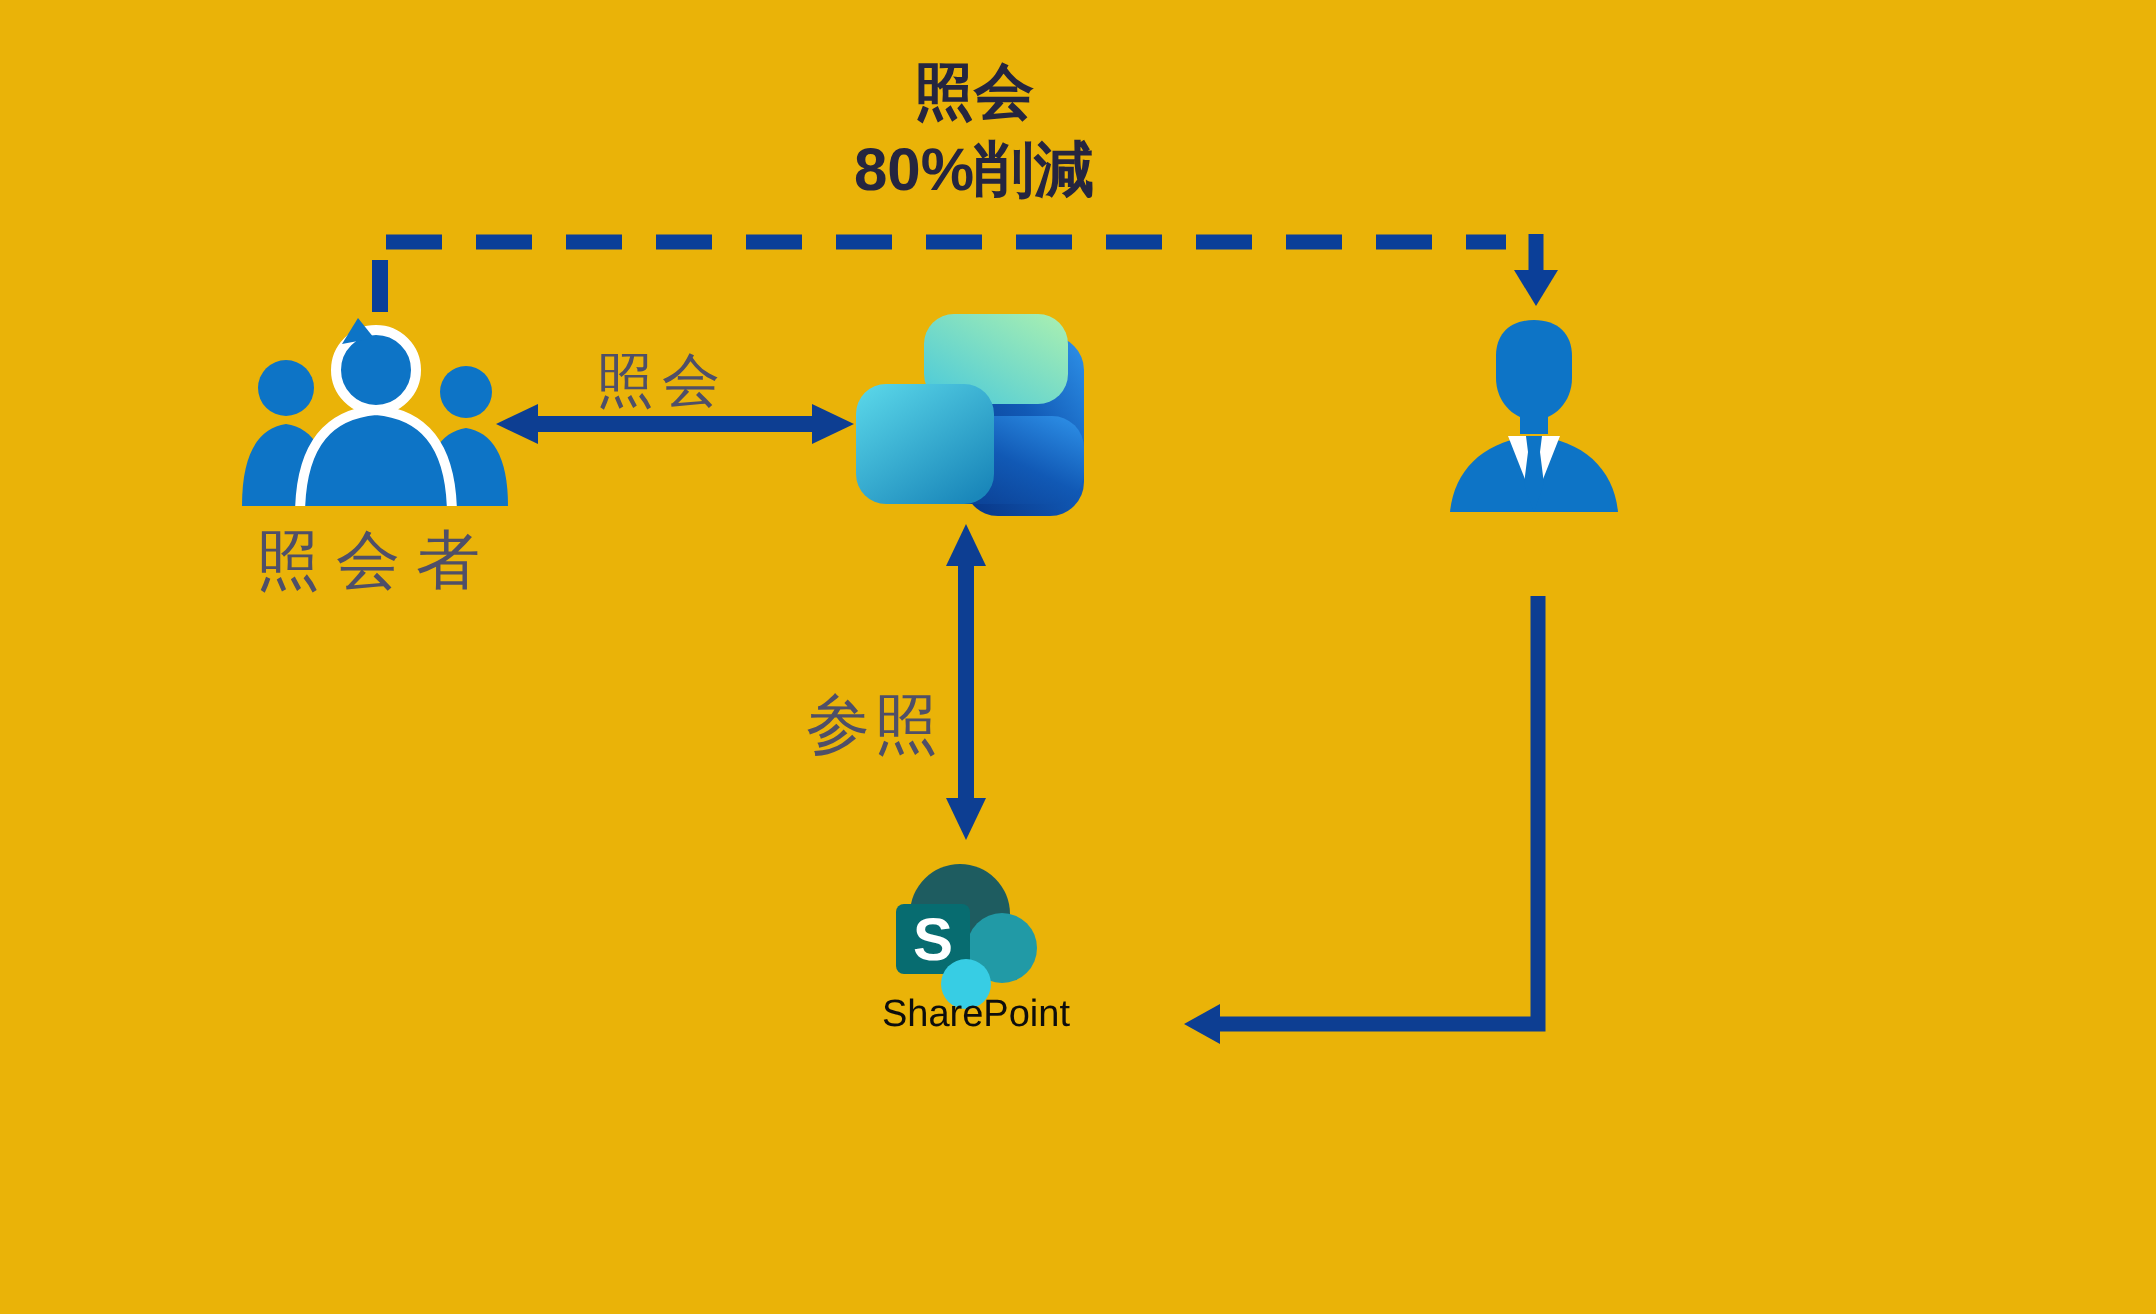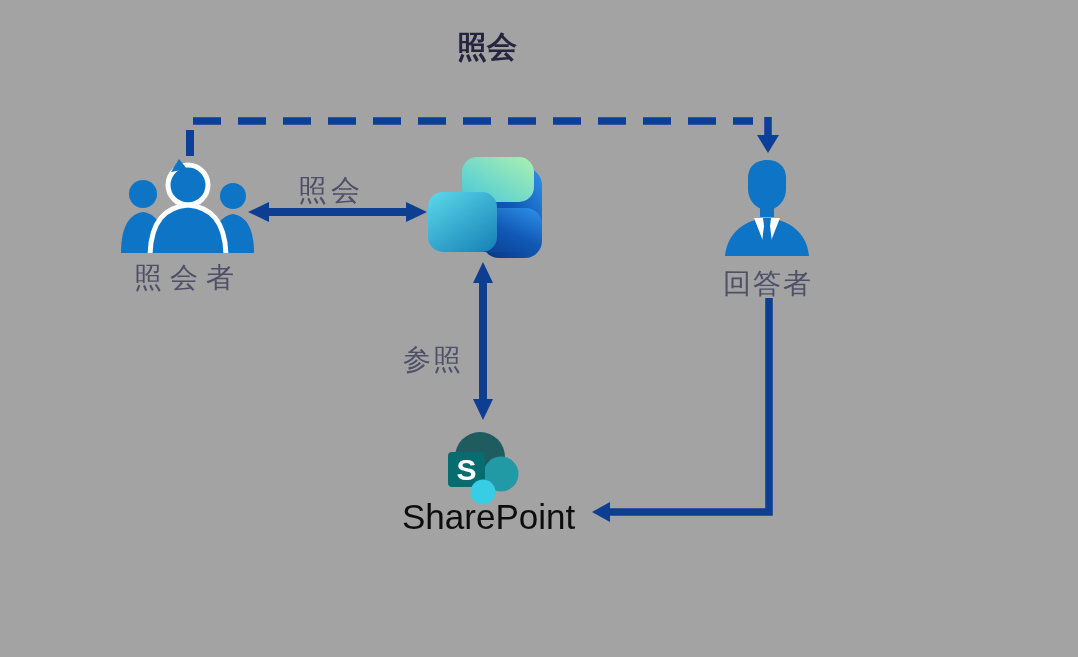--- a/index.html
+++ b/index.html
@@ -1,53 +1,54 @@
 <!DOCTYPE html>
 <html><head>
 <meta charset="utf-8">
 <style>
   html,body{margin:0;padding:0;background:#ffffff;}
   #canvas{
     position:relative;
     width:1078px;height:657px;
-    background:#a3a3a3;
+    background:#eab308;
     overflow:hidden;
     font-family:"Liberation Sans","DejaVu Sans",sans-serif;
   }
   .abs{position:absolute;}
   .diagram-label{
     color:#4f4f68;
-    font-size:28px;
+    font-size:32px;
     font-weight:400;
     white-space:nowrap;
   }
   .center{text-align:center;}
   #title{
     left:385px;top:27px;width:204px;
     text-align:center;
     color:#25253f;
     font-size:30px;
     font-weight:700;
     line-height:39px;
   }
   #inquirer-label{left:116px;top:259px;width:144px;letter-spacing:8px;}
   #inquiry-label{left:285px;top:171px;width:92px;letter-spacing:4px;font-size:29px;}
   #reference-label{left:403px;top:341px;width:64px;letter-spacing:2px;}
-  #sharepoint-label{left:402px;top:497px;width:172px;color:#0d0d0d;font-size:35px;}
+  #sharepoint-label{left:402px;top:497px;width:172px;color:#0d0d0d;font-size:19px;}
   #responder-label{left:720px;top:265px;width:96px;letter-spacing:2px;}
   #knowledge-label{left:789px;top:352px;width:210px;letter-spacing:2px;}
   svg{display:block;}
 </style>
 </head>
 <body>
 
 <div id="canvas">
 
   <div id="title" class="abs">
     <div>照会</div>
+    <div>80%削減</div>
   </div>
 
   <svg class="abs" style="left:180px;top:105px;" width="612" height="60" viewBox="180 105 612 60">
     <line x1="190" y1="130" x2="190" y2="156" stroke="#0b3f98" stroke-width="8"></line>
     <line x1="193" y1="121" x2="753" y2="121" stroke="#0b3f98" stroke-width="7.5" stroke-dasharray="28 17"></line>
     <line x1="768" y1="117" x2="768" y2="137" stroke="#0b3f98" stroke-width="7.5"></line>
     <polygon points="768,153 757,135 779,135" fill="#0b3f98"></polygon>
   </svg>
 
   <svg class="abs" style="left:116px;top:158px;" width="144" height="95" viewBox="0 0 144 95">
@@ -113,20 +114,19 @@
 
   <svg class="abs" style="left:722px;top:156px;" width="90" height="100" viewBox="0 0 90 100">
     <g fill="#0d74c6">
       <path d="M45 4 C33 4 26 11 26 22 L26 33 C26 45 35 54 45 54 C55 54 64 45 64 33 L64 22 C64 11 57 4 45 4 Z"></path>
       <rect x="38" y="48" width="14" height="13"></rect>
       <path d="M3 100 C5 79 20 64 45 62 C70 64 85 79 87 100 Z"></path>
     </g>
     <polygon points="32,62 58,62 45,95" fill="#ffffff"></polygon>
     <polygon points="41,62 49,62 48,70 50,86 45,100 40,86 42,70" fill="#0d74c6"></polygon>
   </svg>
-  <div id="responder-label" class="abs diagram-label center">回答者</div>
 
   <svg class="abs" style="left:585px;top:294px;" width="200" height="228" viewBox="585 294 200 228">
     <path d="M769 298 L769 512 L606 512" stroke="#0d3e92" stroke-width="7.5" fill="none"></path>
     <polygon points="592,512 610,502 610,522" fill="#0d3e92"></polygon>
   </svg>
 
 </div>
 
 </body></html>

